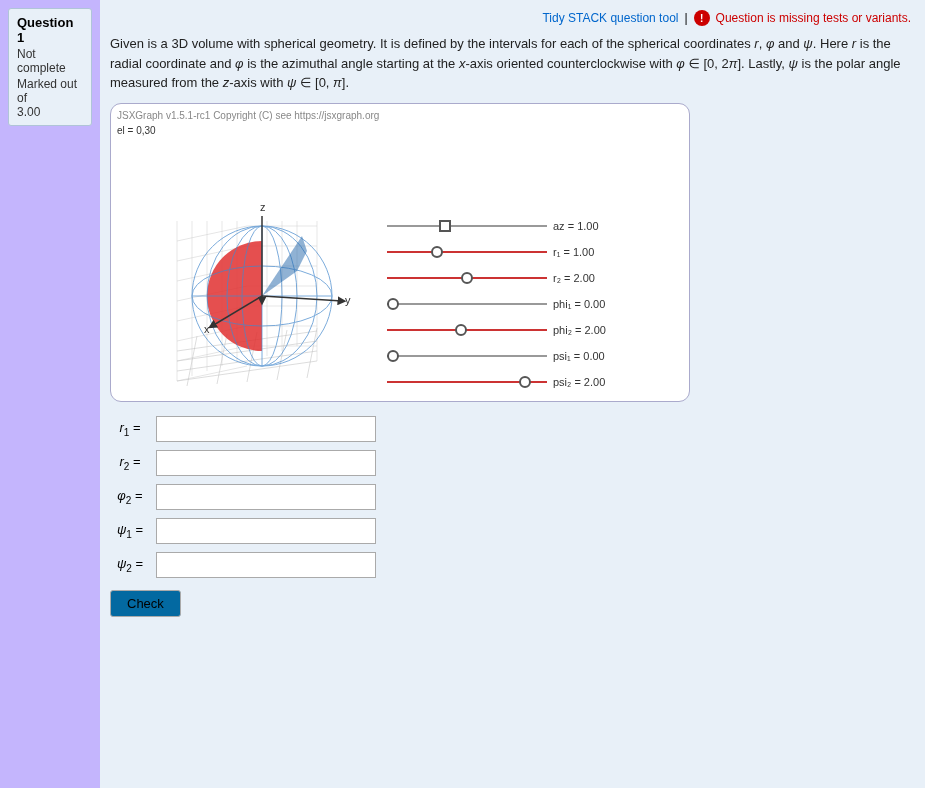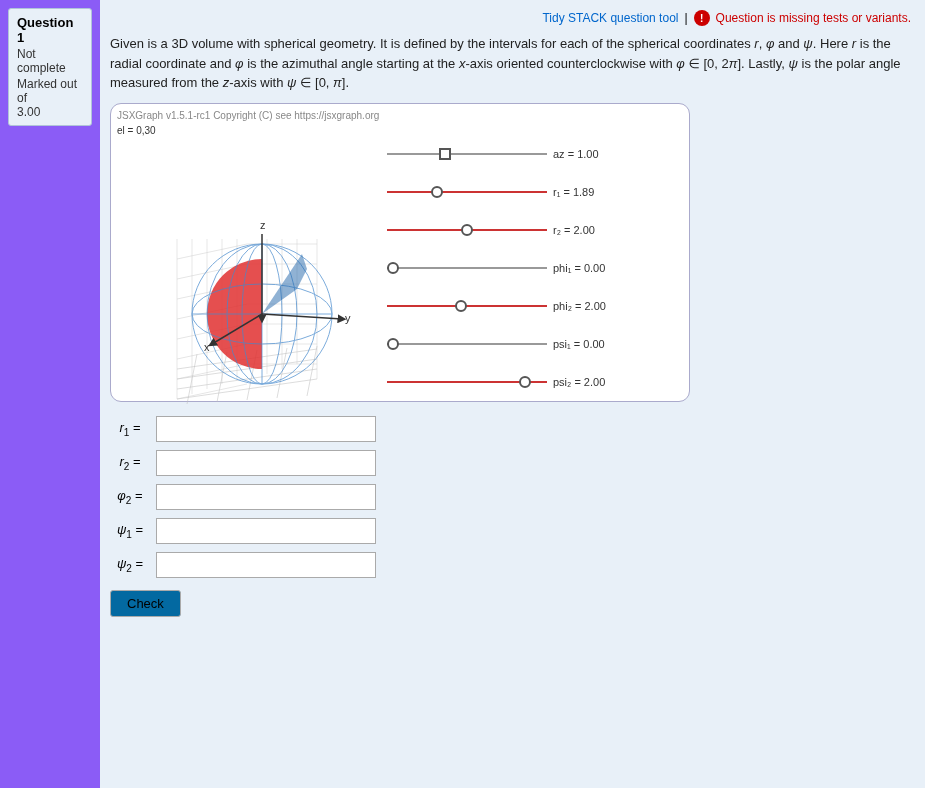--- a/index.html
+++ b/index.html
@@ -1,20 +1,20 @@
 <!DOCTYPE html>
 <html><head>
   <meta charset="utf-8">
   <style>
     * { box-sizing: border-box; margin: 0; padding: 0; }
     body { font-family: Arial, sans-serif; font-size: 13px; background: #d6e4f0; display: flex; min-height: 788px; }
 
     .sidebar {
       width: 100px;
-      background: #8b5cf6;
+      background: #c4b5fd;
       padding: 8px;
       flex-shrink: 0;
     }
     .sidebar-box {
       background: #e8f0f8;
       border: 1px solid #b0c4d8;
       border-radius: 3px;
       padding: 6px 8px;
       font-size: 12px;
     }
@@ -86,21 +86,21 @@
       height: 270px;
       position: relative;
       flex-shrink: 0;
     }
     .graph-controls {
       flex: 1;
       display: flex;
       flex-direction: column;
       justify-content: flex-end;
       padding-bottom: 4px;
-      gap: 20px;
+      gap: 8px;
     }
 
     
     .graph-svg {
       width: 260px;
       height: 270px;
     }
 
     
     .slider-row {
@@ -174,21 +174,21 @@
     <p>
       Given is a 3D volume with spherical geometry. It is defined by the intervals for each of the spherical coordinates <i>r</i>, <i>φ</i> and <i>ψ</i>. Here <i>r</i> is the radial coordinate and <i>φ</i> is the azimuthal angle starting at the <i>x</i>-axis oriented counterclockwise with <i>φ</i> ∈ [0, 2<i>π</i>]. Lastly, <i>ψ</i> is the polar angle measured from the <i>z</i>-axis with <i>ψ</i> ∈ [0, <i>π</i>].
     </p>
   </div>
 
   <div class="graph-container">
     <div class="graph-header">JSXGraph v1.5.1-rc1 Copyright (C) see https://jsxgraph.org</div>
     <div class="graph-area">
 
       <div class="graph-viz">
-        <div style="font-size:10px; color:#333; margin-bottom:18px;">el = 0,30</div>
+        <div style="font-size:10px; color:#333; margin-bottom:0;">el = 0,30</div>
         <svg class="graph-svg" viewBox="0 0 260 260">
 
           <g stroke="#bbb" stroke-width="0.5" fill="none">
 
             <line x1="60" y1="220" x2="200" y2="200"></line>
             <line x1="60" y1="210" x2="200" y2="190"></line>
             <line x1="60" y1="230" x2="200" y2="210"></line>
             <line x1="60" y1="240" x2="200" y2="220"></line>
 
             <line x1="80" y1="195" x2="70" y2="245"></line>
@@ -278,21 +278,21 @@
             <div style="position:absolute; top:1px; left:52px; width:12px; height:12px; background:white; border:2px solid #555; border-radius:50;"></div>
           </div>
           <span class="slider-label">az = 1.00</span>
         </div>
 
         <div class="slider-row">
           <div style="position:relative; width:160px; height:14px;">
             <div style="position:absolute; top:6px; left:0; width:160px; height:2px; background:#cc3333;"></div>
             <div style="position:absolute; top:1px; left:44px; width:12px; height:12px; background:white; border:2px solid #555; border-radius:50%;"></div>
           </div>
-          <span class="slider-label">r₁ = 1.89</span>
+          <span class="slider-label">r₁ = 1.00</span>
         </div>
 
         <div class="slider-row">
           <div style="position:relative; width:160px; height:14px;">
             <div style="position:absolute; top:6px; left:0; width:160px; height:2px; background:#cc3333;"></div>
             <div style="position:absolute; top:1px; left:74px; width:12px; height:12px; background:white; border:2px solid #555; border-radius:50%;"></div>
           </div>
           <span class="slider-label">r₂ = 2.00</span>
         </div>
 

